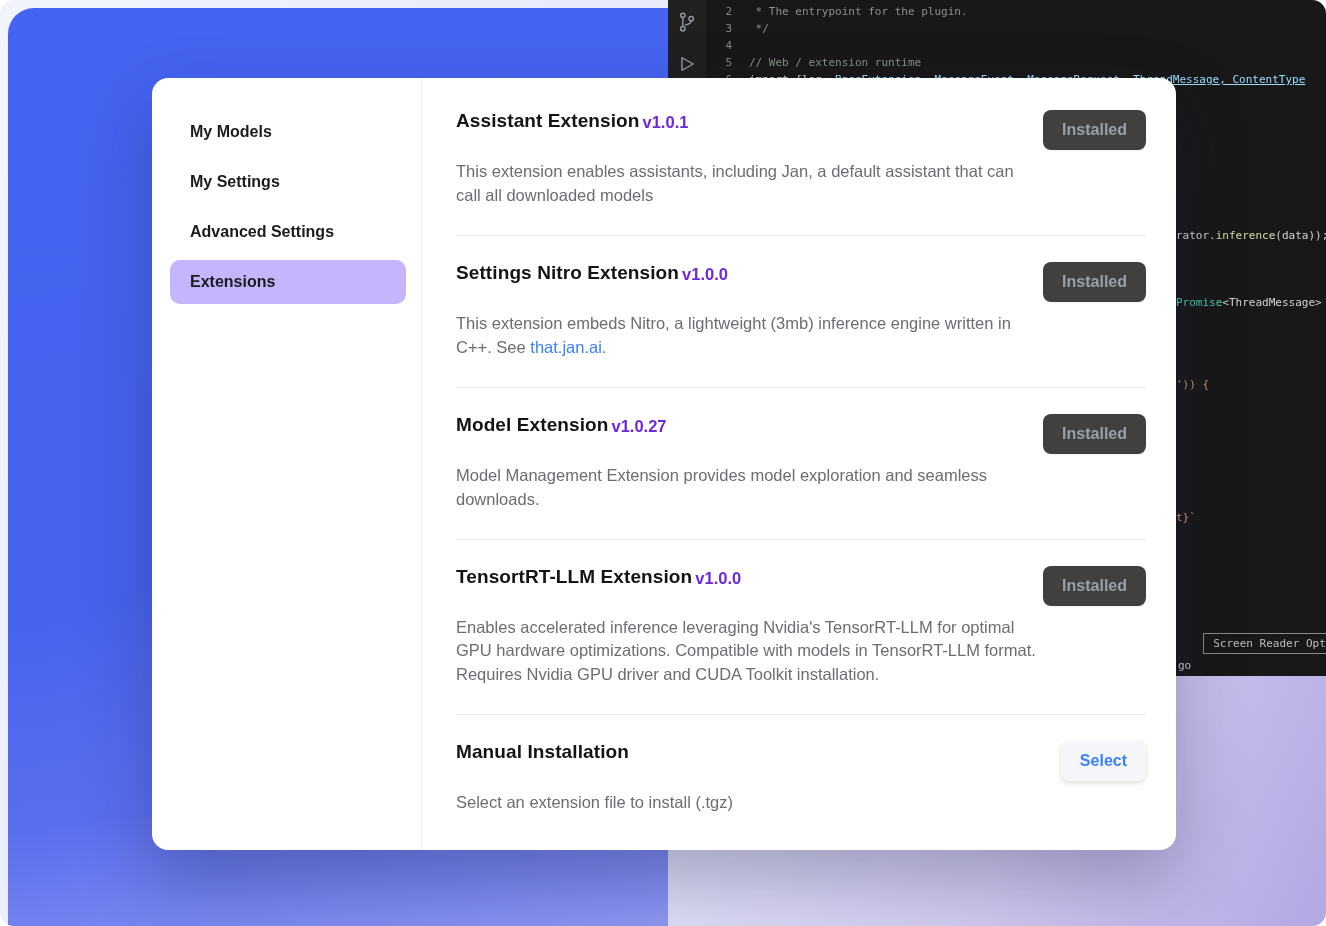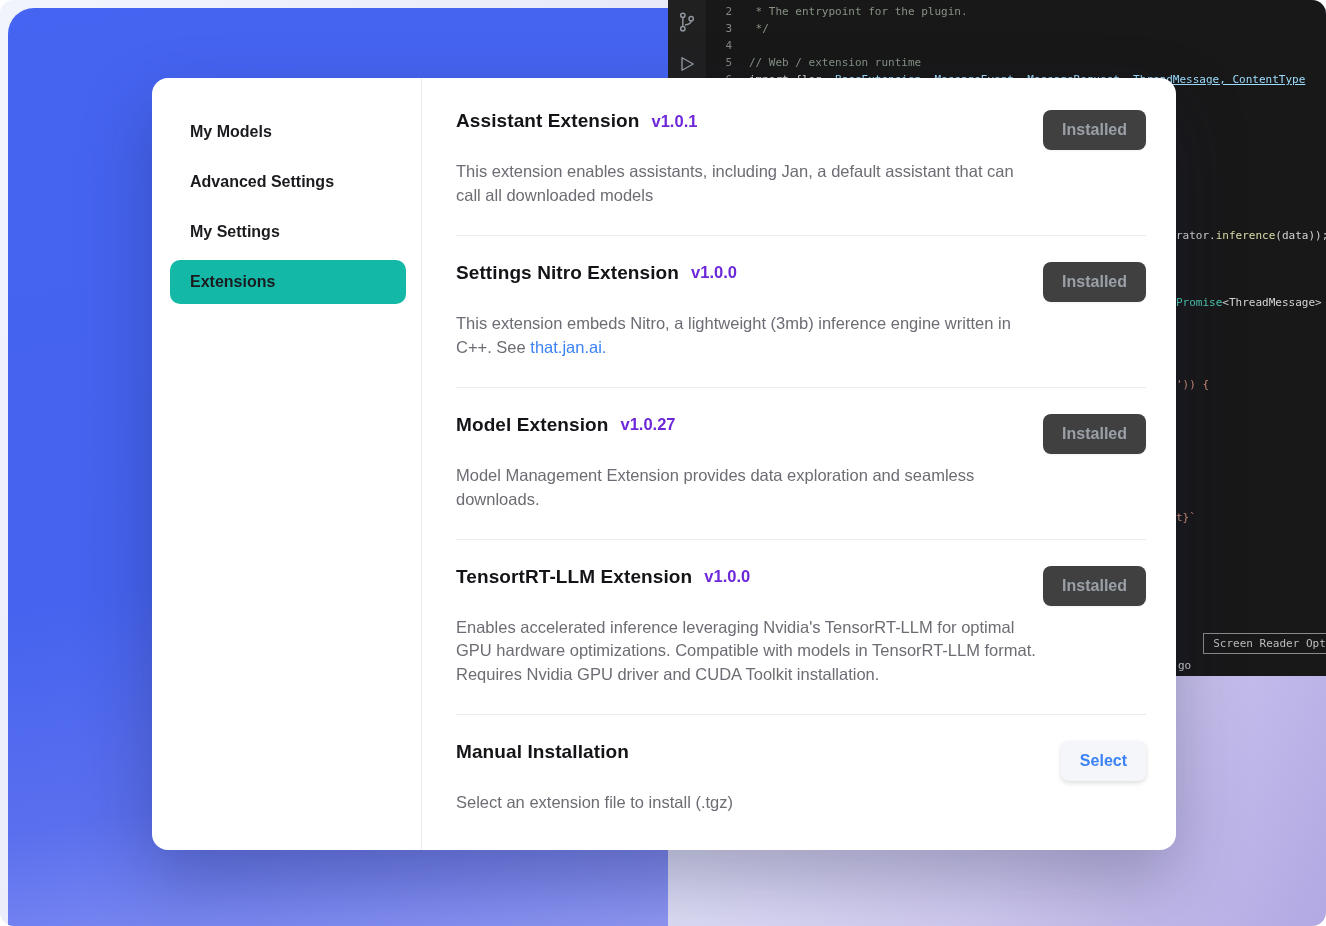--- a/index.html
+++ b/index.html
@@ -29,26 +29,26 @@
   .statusbar { position:absolute; bottom:4px; left:510px; display:flex; align-items:center; gap:12px; }
   .status-left { color:#c8c8c8; font-size:11px;margin-top:44px; }
   .status-notice { border:1px solid #8a8a8a; color:#bdbdbd; font-size:11px; padding:3px 9px; white-space:nowrap; }
 
   
   .modal { position:absolute; left:152px; top:78px; width:1024px; height:772px; background:#ffffff;
            border-radius:16px; box-shadow:0 30px 70px rgba(25,30,70,0.30); display:flex; overflow:hidden; }
   .sidebar { width:270px; flex-shrink:0; border-right:1px solid #ececee; padding-top:32px; }
   .side-item { margin:0 15px 6px 18px; height:44px; display:flex; align-items:center; padding-left:20px;
                border-radius:10px; font-weight:700; font-size:16px; color:#1b1b1f; cursor:pointer; }
-  .side-item.active { background:#14b8a6; }
+  .side-item.active { background:#c4b5fd; }
   .content { flex:1; padding:6px 30px 0 34px; overflow:hidden; }
   .row { padding:26px 0 27px 0; border-bottom:1px solid #ebebee; }
   .row.last { border-bottom:none; }
   .row-head { display:flex; justify-content:space-between; align-items:flex-start; }
-  .title-wrap { display:flex; align-items:center; gap:12px; }
+  .title-wrap { display:flex; align-items:flex-end; gap:3px; }
   .ext-title { font-size:19px; font-weight:700; color:#141418; letter-spacing:0.1px; }
   .ext-version { font-size:16.5px; color:#6d28d9;font-weight:bold; }
   .ext-desc { margin-top:10px; font-size:16.5px; line-height:1.45; color:#6c6c74; max-width:580px; }
   .btn { border:none; border-radius:8px; background:#404040; color:#9aa0a8; font-size:16px; font-weight:600;
          padding:11px 19px; font-family:inherit; cursor:pointer; box-shadow:0 1px 2px rgba(0,0,0,0.05); flex-shrink:0; }
   .btn.select { color:#3b82f6; background:#f5f6f9; box-shadow:0 2px 5px rgba(0,0,0,0.14); }
   .link { color:#3b82f6; cursor:pointer; }
 </style>
 </head>
 <body>
@@ -100,22 +100,22 @@
     <div class="statusbar">
       <span class="status-left">go</span>
       <span class="status-notice">Screen Reader Optimize</span>
     </div>
   </div>
 
   <div class="modal">
 
     <div class="sidebar">
       <div class="side-item">My Models</div>
+      <div class="side-item">My Settings</div>
       <div class="side-item">Advanced Settings</div>
-      <div class="side-item">My Settings</div>
       <div class="side-item active">Extensions</div>
     </div>
 
     <div class="content">
 
       <div class="row">
         <div class="row-head">
           <div class="title-wrap">
             <span class="ext-title">Assistant Extension</span>
             <span class="ext-version">v1.0.1</span>
@@ -137,21 +137,21 @@
       </div>
 
       <div class="row">
         <div class="row-head">
           <div class="title-wrap">
             <span class="ext-title">Model Extension</span>
             <span class="ext-version">v1.0.27</span>
           </div>
           <button class="btn">Installed</button>
         </div>
-        <p class="ext-desc">Model Management Extension provides data exploration and seamless downloads.</p>
+        <p class="ext-desc">Model Management Extension provides model exploration and seamless downloads.</p>
       </div>
 
       <div class="row">
         <div class="row-head">
           <div class="title-wrap">
             <span class="ext-title">TensortRT-LLM Extension</span>
             <span class="ext-version">v1.0.0</span>
           </div>
           <button class="btn">Installed</button>
         </div>

